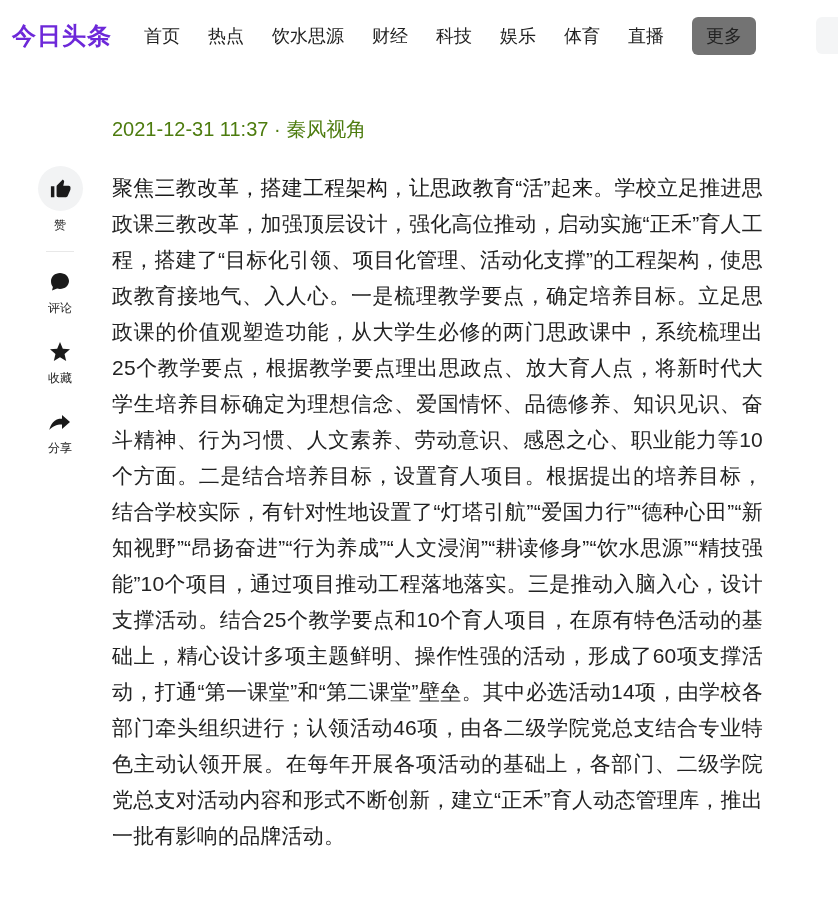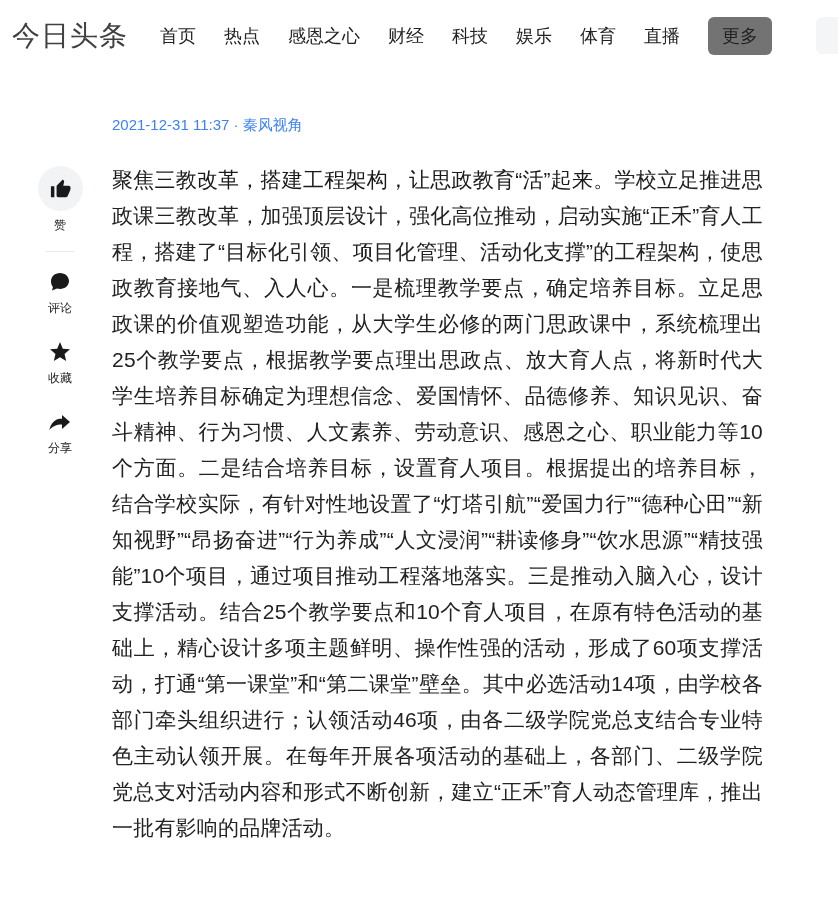--- a/index.html
+++ b/index.html
@@ -13,23 +13,23 @@
   
   .header {
     position: relative;
     height: 72px;
     display: flex;
     align-items: center;
     padding-left: 12px;
     background: #fff;
   }
   .logo {
-    font-size: 28px;
-    font-weight: 400;
-    color: #404040;
+    font-size: 24px;
+    font-weight: 700;
+    color: #6d28d9;
     letter-spacing: 1px;
     line-height: 1;
     cursor: pointer;
   }
   .nav {
     display: flex;
     align-items: center;
     margin-left: 32px;
     gap: 28px;
   }
@@ -106,43 +106,43 @@
   }
   .article-title {
     font-size: 37px;
     line-height: 59px;
     font-weight: 800;
     color: #000;
     letter-spacing: 0.5px;
   }
   .article-meta {
     margin-top: 20px;
-    font-size: 15px;
-    color: #3b82f6;
+    font-size: 20px;
+    color: #4d7c0f;
   }
   .article-body p {
     font-size: 21px;
     line-height: 36px;
     color: #222;
     text-align: justify;
     letter-spacing: 0.2px;
   }
   .para-1 { margin-top: 38px; }
   .para-2 { margin-top: 27px; }
   .article-body strong { font-weight: 400; color: #1a1a1a; }
 </style>
 </head>
 <body>
 
 <div class="header">
   <div class="logo">今日头条</div>
   <div class="nav">
     <span class="nav-item">首页</span>
     <span class="nav-item">热点</span>
-    <span class="nav-item">感恩之心</span>
+    <span class="nav-item">饮水思源</span>
     <span class="nav-item">财经</span>
     <span class="nav-item">科技</span>
     <span class="nav-item">娱乐</span>
     <span class="nav-item">体育</span>
     <span class="nav-item">直播</span>
     <span class="more-pill">更多</span>
   </div>
   <div class="edge-pill"></div>
 </div>
 

